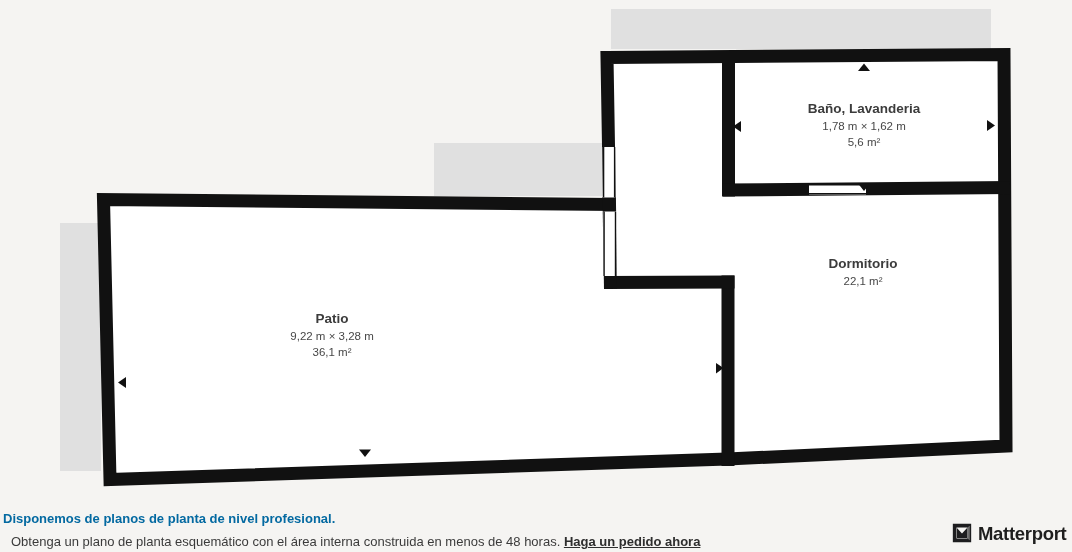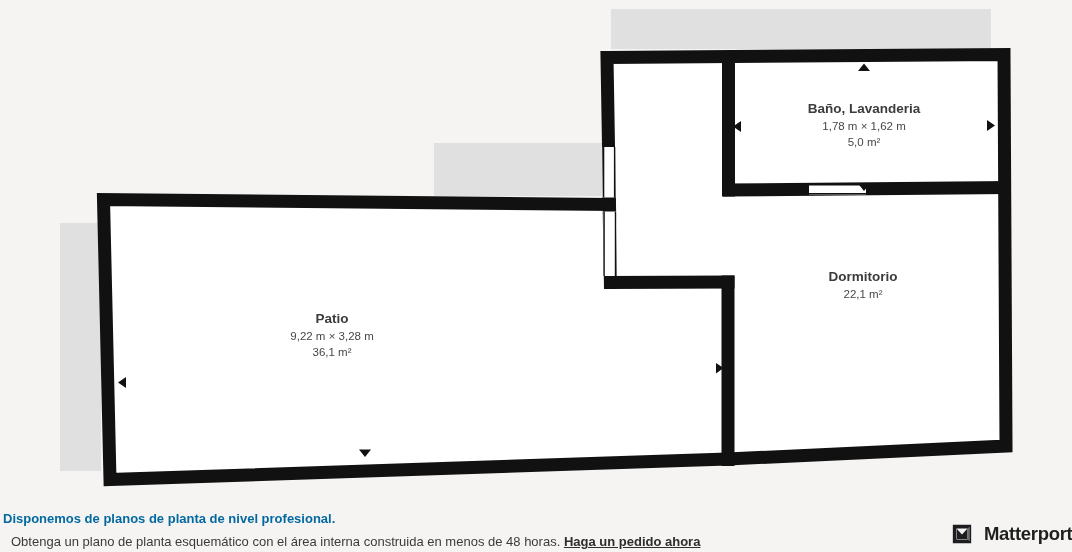--- a/index.html
+++ b/index.html
@@ -21,21 +21,21 @@
   .footer{
     position:absolute;left:3px;top:511px;width:820px;
     color:#2e2e2e;font-size:13px;line-height:15px;
   }
   .footer-headline{font-weight:700;margin:0 0 8px 0;color:#0369a1;}
   .footer-body{font-weight:400;color:#3b3b3b;margin:8px;}
   .footer-link{font-weight:700;color:#2e2e2e;text-decoration:underline;cursor:pointer;}
 
   .brand{
     position:absolute;left:951px;top:522px;height:24px;
-    display:flex;align-items:center;gap:11px;cursor:pointer;
+    display:flex;align-items:flex-start;gap:5px;cursor:pointer;
   }
   .brand-text{
     font-size:18.5px;font-weight:700;color:#1e1e1e;letter-spacing:-0.3px;line-height:24px;
   }
 </style>
 </head>
 <body>
 
 <div class="stage">
 
@@ -82,24 +82,24 @@
       <polygon points="858,183.5 870,183.5 864,191"></polygon>
       <polygon points="126,377 126,388 118,382.5"></polygon>
       <polygon points="716,363 716,373.5 723.5,368"></polygon>
       <polygon points="359,449.5 371,449.5 365,457"></polygon>
     </g>
   </svg>
 
   <div class="room-label" style="left:864px;top:101px">
     <div class="room-name">Baño, Lavanderia</div>
     <div class="room-dim">1,78 m × 1,62 m</div>
-    <div class="room-area">5,0 m²</div>
+    <div class="room-area">5,6 m²</div>
   </div>
 
-  <div class="room-label" style="left:863px;top:269px">
+  <div class="room-label" style="left:863px;top:256px">
     <div class="room-name">Dormitorio</div>
     <div class="room-area">22,1 m²</div>
   </div>
 
   <div class="room-label" style="left:332px;top:311px">
     <div class="room-name">Patio</div>
     <div class="room-dim">9,22 m × 3,28 m</div>
     <div class="room-area">36,1 m²</div>
   </div>
 

